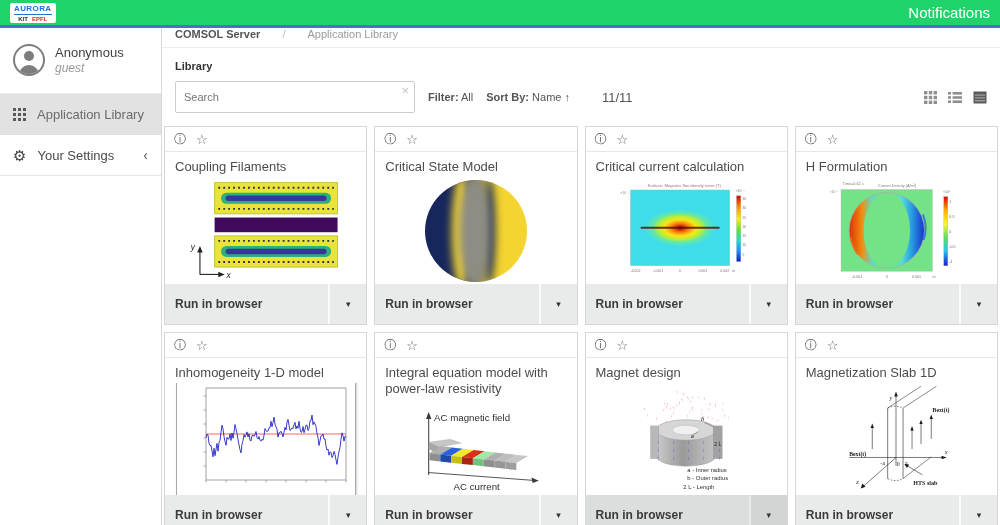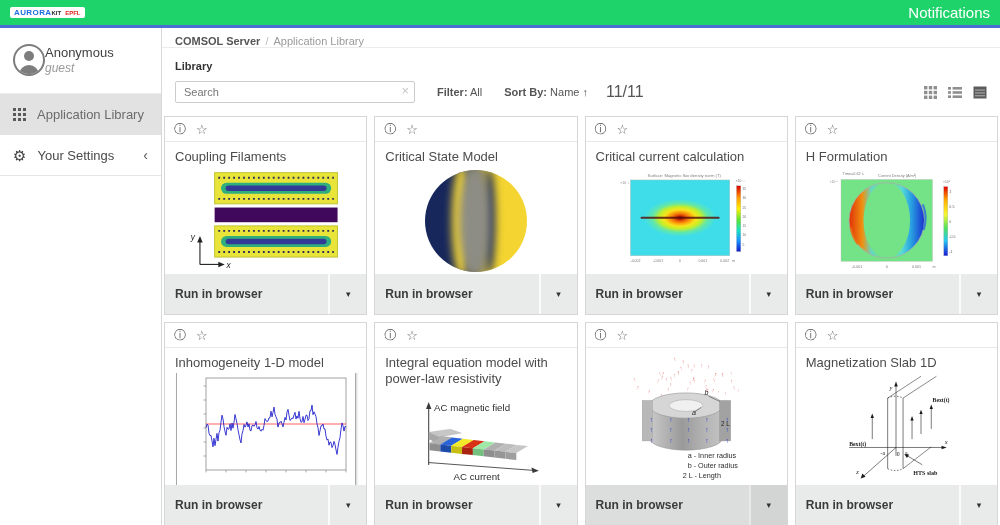--- a/index.html
+++ b/index.html
@@ -1,55 +1,55 @@
 <!DOCTYPE html>
 <html><head>
 <meta charset="utf-8">
 <style>
 *{margin:0;padding:0;box-sizing:border-box}
 html,body{width:1000px;height:525px;overflow:hidden;background:#fff;
   font-family:"Liberation Sans","DejaVu Sans",sans-serif}
 
 .topbar{height:25px;background:#1fd36b;display:flex;align-items:center;padding:0 10px}
-.brand{background:#fff;border-radius:2px;padding:2px 4px 1px;display:flex;align-items:center;line-height:1}
+.brand{background:#fff;border-radius:2px;padding:2px 4px 1px;display:flex;flex-direction:column;align-items:center;line-height:1}
 .brand-name{color:#1f6fe0;font-weight:bold;font-size:8px;letter-spacing:.4px}
 .brand-rule{height:1px;background:#2a6fd0;width:100%;margin:1px 0}
 .brand-sub{display:flex;gap:4px;font-size:6px;font-weight:bold}
 .brand-kit{color:#2b2b2b}.brand-epfl{color:#e0261c}
 .notif{margin-left:auto;color:#fff;font-size:15px;cursor:pointer}
 .accent{height:3px;background:#4a6fd4}
 
 .layout{display:flex;height:497px}
 .sidebar{width:162px;flex-shrink:0;background:#fff;border-right:1px solid #d9d9d9;display:flex;flex-direction:column}
-.user{display:flex;align-items:center;padding:16px 13px 17px;border-bottom:1px solid #ececec}
+.user{display:flex;align-items:center;gap:10px;padding:16px 13px 17px;border-bottom:1px solid #ececec}
 .avatar{width:32px;height:32px;border:2px solid #7d7d7d;border-radius:50%;position:relative;overflow:hidden;flex-shrink:0}
 .avatar .head{width:10px;height:10px;background:#7d7d7d;border-radius:50%;position:absolute;left:50%;top:5px;transform:translateX(-50%)}
 .avatar .shoulders{width:20px;height:12px;background:#7d7d7d;border-radius:10px 10px 0 0;position:absolute;left:50%;bottom:-3px;transform:translateX(-50%)}
 .user-name{font-size:13px;color:#3f3f3f}
 .user-role{font-size:12px;color:#9a9a9a;font-style:italic;margin-top:1px}
 .nav-item{display:flex;align-items:center;gap:11px;height:41px;padding:0 13px;font-size:13px;color:#4a4a4a;cursor:pointer}
 .nav-item.selected{background:#e2e2e2;color:#6b6b6b}
 .nav-item.bordered{border-bottom:1px solid #e6e6e6}
 .nav-item .chev{margin-left:auto;color:#555;font-size:14px;line-height:1}
 .gear{font-size:15px;color:#3f3f3f;line-height:1}
 
 .main{flex:1;display:flex;flex-direction:column;min-width:0}
-.crumbs{height:20px;flex-shrink:0;display:flex;align-items:flex-end;gap:5px;padding:0 13px;border-bottom:1px solid #ececec;font-size:11px}
+.crumbs{height:20px;flex-shrink:0;display:flex;align-items:flex-start;gap:22px;padding:0 13px;border-bottom:1px solid #ececec;font-size:11px}
 .crumb-root{color:#555;font-weight:bold;cursor:pointer}
 .crumb-sep{color:#bdbdbd}
 .crumb-cur{color:#9a9a9a}
 .toolbar{padding:12px 13px 13px;flex-shrink:0}
 .heading{font-size:11px;font-weight:bold;color:#333;margin-bottom:9px}
 .controls{display:flex;align-items:center}
 .search{position:relative;width:240px}
-.search input{width:100%;height:22px;border:1px solid #ccc;border-radius:2px;font-size:11px;padding:0 22px 0 8px;color:#555;font-family:inherit;outline:none}
+.search input{width:100%;height:32px;border:1px solid #ccc;border-radius:2px;font-size:11px;padding:0 22px 0 8px;color:#555;font-family:inherit;outline:none}
 .search .clear{position:absolute;right:6px;top:3px;color:#c4c4c4;font-size:13px;line-height:1;cursor:pointer}
-.meta{font-size:11px;color:#555;margin-left:22px;white-space:nowrap;cursor:pointer}
+.meta{font-size:11px;color:#555;margin-left:13px;white-space:nowrap;cursor:pointer}
 .meta b{font-weight:bold}
-.count{font-size:16px;color:#555;margin-left:18px}
+.count{font-size:13px;color:#555;margin-left:32px}
 .views{margin-left:auto;display:flex;gap:11px;align-items:center}
 .views .vicon{cursor:pointer;display:block}
 
 .grid{display:grid;grid-template-columns:repeat(4,1fr);grid-template-rows:199px 204px;gap:7px;padding:0 2px}
 .card{background:#fff;border:1px solid #d6d6d6;display:flex;flex-direction:column;overflow:hidden}
 .card-head{height:25px;flex-shrink:0;border-bottom:1px solid #e8e8e8;display:flex;align-items:center;gap:10px;padding:0 9px}
 .icon-info{font-size:12px;color:#555;line-height:1;cursor:pointer}
 .icon-star{font-size:13px;color:#666;line-height:1;cursor:pointer}
 .card-title{padding:7px 10px 2px;font-size:13px;color:#4c4c4c;line-height:1.25;flex-shrink:0}
 .thumb{flex:1;display:flex;align-items:center;justify-content:center;min-height:0;padding:2px 6px;overflow:hidden}
@@ -417,20 +417,21 @@
             <div class="btn-run">Run in browser</div>
             <div class="btn-caret">▾</div>
           </div>
       </div>
 
       <div class="card hovered">
         <div class="card-head">
             <span class="icon-info">ⓘ</span>
             <span class="icon-star">☆</span>
           </div>
+        <div class="card-title">Magnet design</div>
         <div class="thumb">
           <svg viewBox="0 0 180 158" width="152">
             <defs>
               <linearGradient id="cyl" x1="0" y1="0" x2="1" y2="0">
                 <stop offset="0%" stop-color="#cccccc"></stop>
                   <stop offset="45%" stop-color="#9a9a9a"></stop>
                 <stop offset="70%" stop-color="#b0b0b0"></stop>
                   <stop offset="100%" stop-color="#c4c4c4"></stop>
               </linearGradient>
             </defs>

